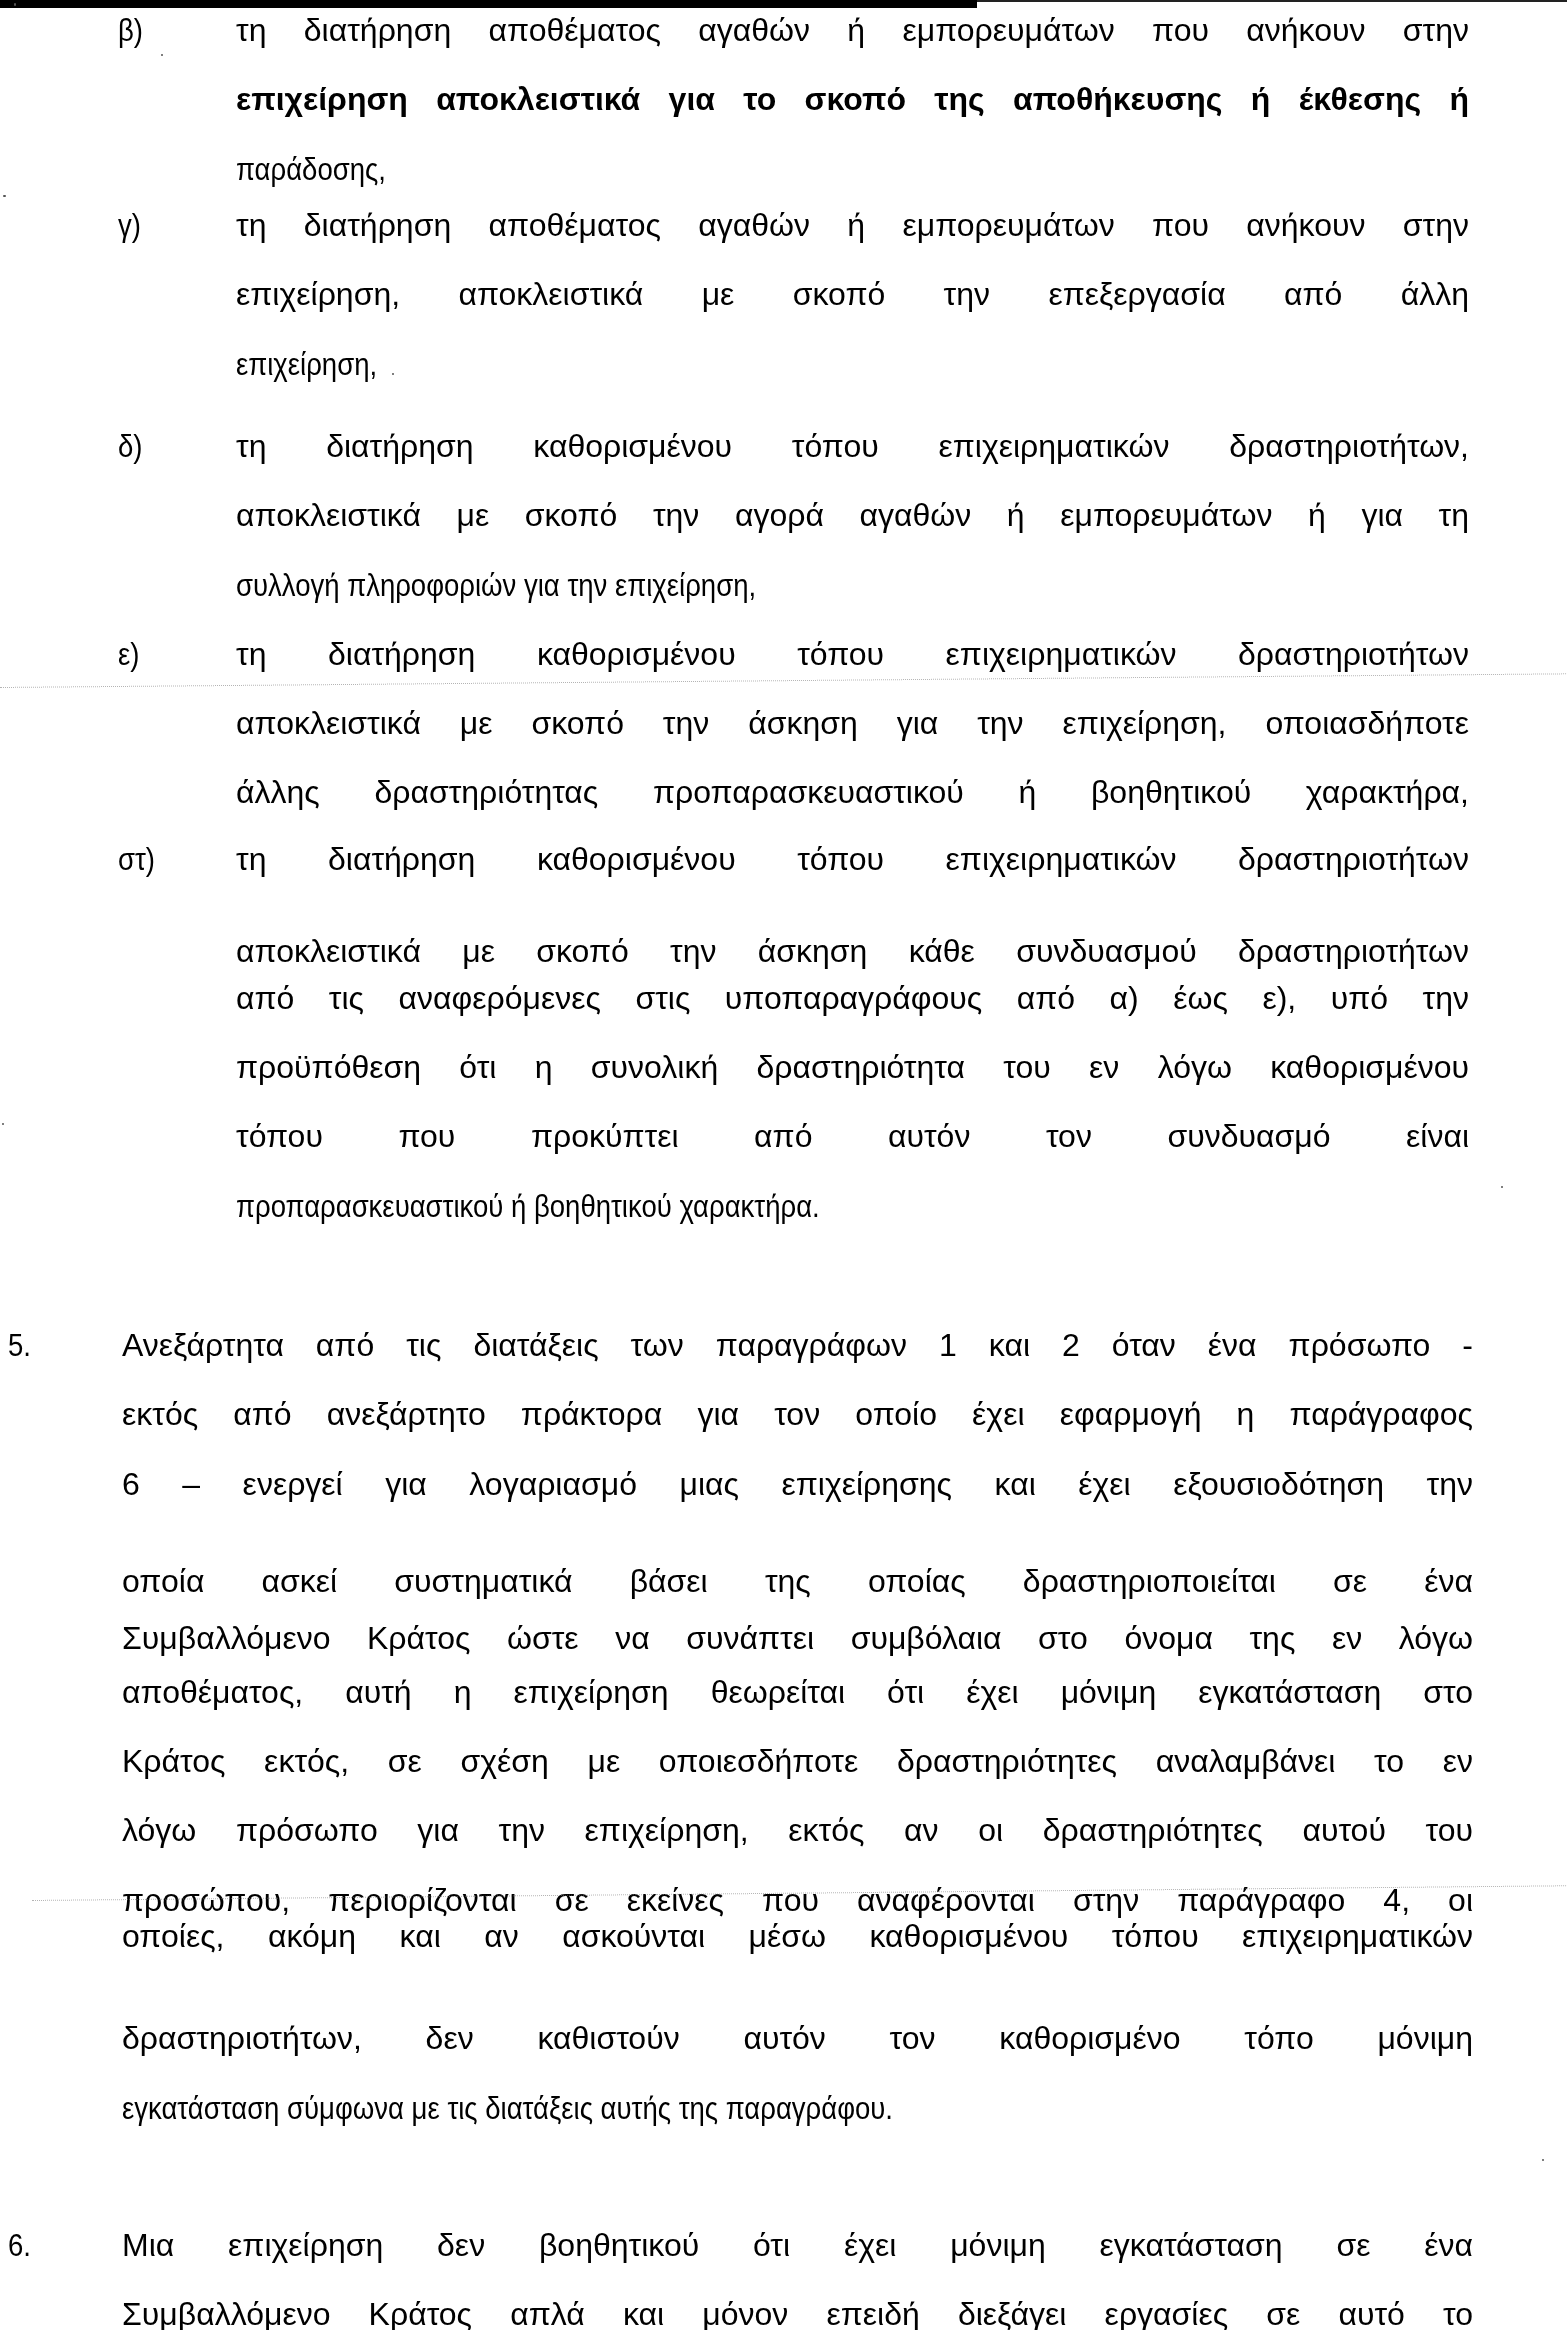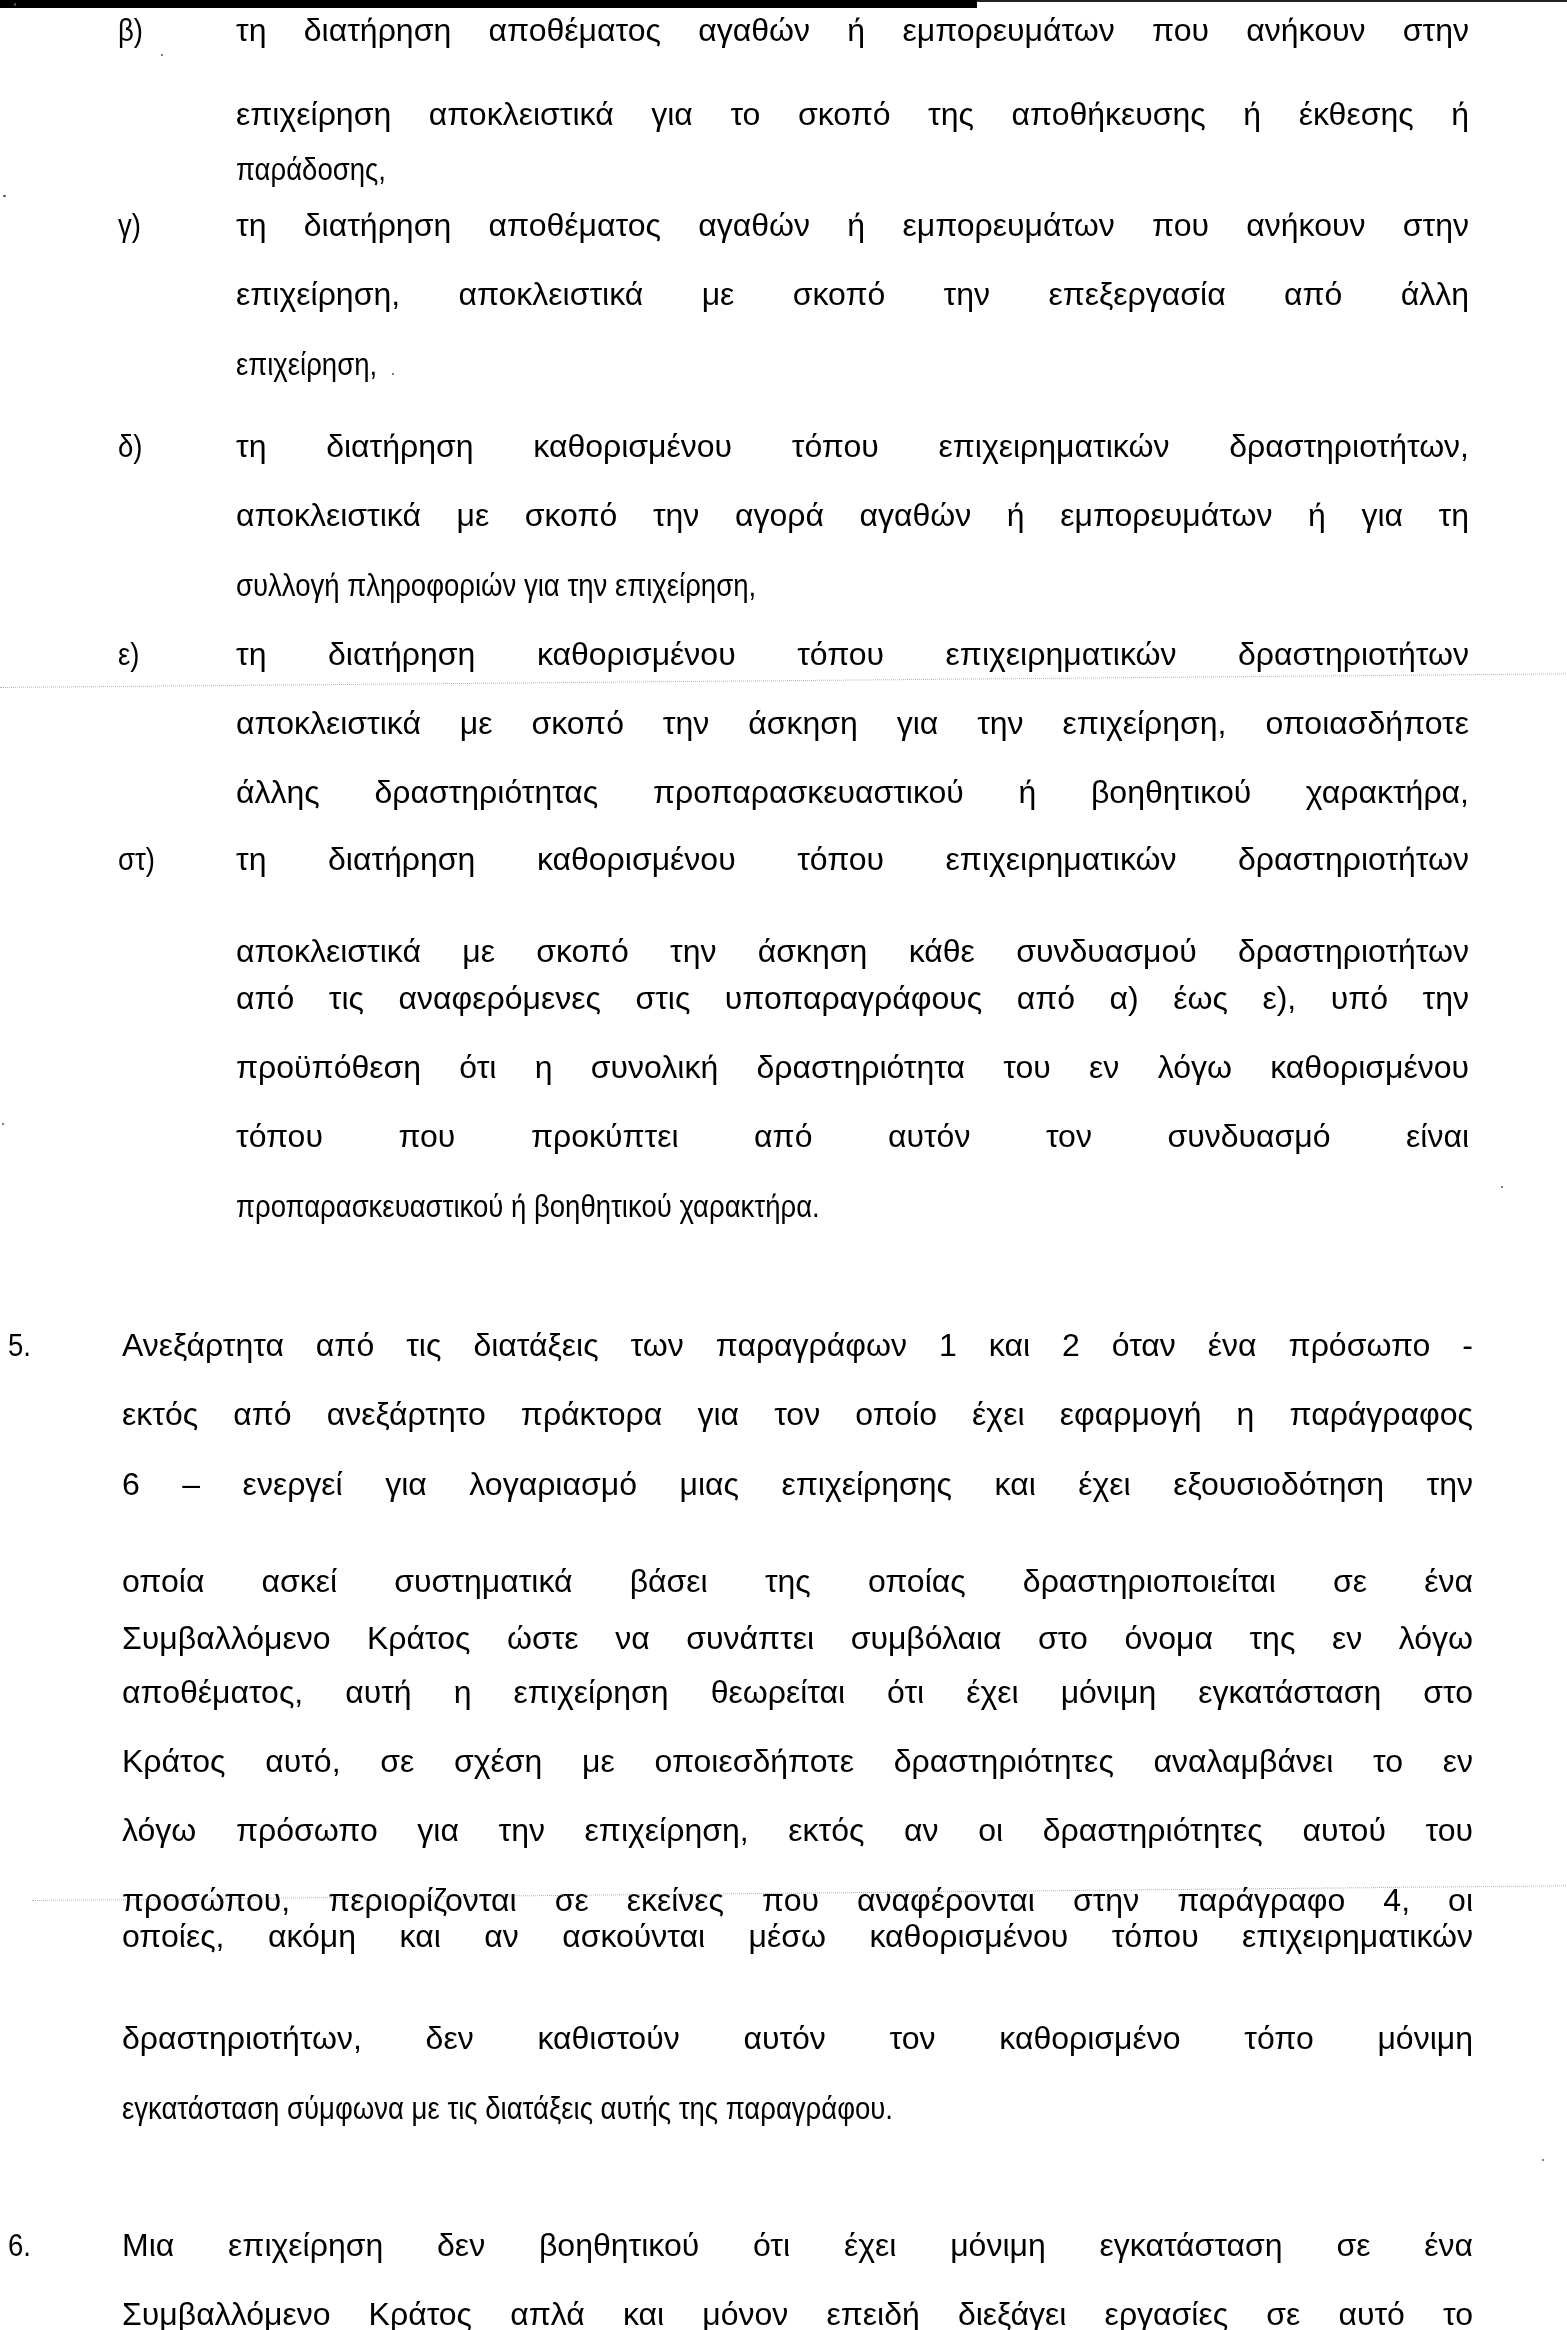--- a/index.html
+++ b/index.html
@@ -85,21 +85,21 @@
 <body>
 
 <div class="page">
 
   <div class="top-bar"></div>
   <div class="top-bar-thin"></div>
 
   <div class="block" style="top:11px;">
     <span class="marker sub-marker" style="top:0px;">β)</span>
     <span class="line sub-line justified" style="top: 0px; width: 1233px; text-align: justify; transform: scaleX(1); text-align-last: justify; white-space: normal; height: 39px; overflow: hidden;">τη διατήρηση αποθέματος αγαθών ή εμπορευμάτων που ανήκουν στην</span>
-    <span class="line sub-line justified" style="top: 84px; width: 1233px; text-align: justify; transform: scaleX(1); text-align-last: justify; white-space: normal; height: 39px; overflow: hidden;">επιχείρηση αποκλειστικά για το σκοπό της αποθήκευσης ή έκθεσης ή</span>
+    <span class="line sub-line justified" style="top: 69px; width: 1233px; text-align: justify; transform: scaleX(1); text-align-last: justify; white-space: normal; height: 39px; overflow: hidden; font-weight: bold;">επιχείρηση αποκλειστικά για το σκοπό της αποθήκευσης ή έκθεσης ή</span>
     <span class="line sub-line" style="top: 139px; width: auto; text-align: left; transform: scaleX(0.86);">παράδοσης,</span>
   </div>
 
   <div class="block" style="top:206px;">
     <span class="marker sub-marker" style="top:0px;">γ)</span>
     <span class="line sub-line justified" style="top: 0px; width: 1233px; text-align: justify; transform: scaleX(1); text-align-last: justify; white-space: normal; height: 39px; overflow: hidden;">τη διατήρηση αποθέματος αγαθών ή εμπορευμάτων που ανήκουν στην</span>
     <span class="line sub-line justified" style="top: 69px; width: 1233px; text-align: justify; transform: scaleX(1); text-align-last: justify; white-space: normal; height: 39px; overflow: hidden;">επιχείρηση, αποκλειστικά με σκοπό την επεξεργασία από άλλη</span>
     <span class="line sub-line" style="top: 139px; width: auto; text-align: left; transform: scaleX(0.86);">επιχείρηση,</span>
   </div>
 
@@ -128,21 +128,21 @@
   </div>
 
   <div class="block" style="top:1326px;">
     <span class="marker para-marker" style="top:0px;">5.</span>
     <span class="line para-line justified" style="top: 0px; width: 1351px; text-align: justify; transform: scaleX(1); text-align-last: justify; white-space: normal; height: 39px; overflow: hidden;">Ανεξάρτητα από τις διατάξεις των παραγράφων 1 και 2 όταν ένα πρόσωπο -</span>
     <span class="line para-line justified" style="top: 69px; width: 1351px; text-align: justify; transform: scaleX(1); text-align-last: justify; white-space: normal; height: 39px; overflow: hidden;">εκτός από ανεξάρτητο πράκτορα για τον οποίο έχει εφαρμογή η παράγραφος</span>
     <span class="line para-line justified" style="top: 139px; width: 1351px; text-align: justify; transform: scaleX(1); text-align-last: justify; white-space: normal; height: 39px; overflow: hidden;">6 – ενεργεί για λογαριασμό μιας επιχείρησης και έχει εξουσιοδότηση την</span>
     <span class="line para-line justified" style="top: 208px; width: 1351px; text-align: justify; transform: scaleX(1); text-align-last: justify; white-space: normal; height: 39px; overflow: hidden; margin-top: 28px;">οποία ασκεί συστηματικά βάσει της οποίας δραστηριοποιείται σε ένα</span>
     <span class="line para-line justified" style="top: 293px; width: 1351px; text-align: justify; transform: scaleX(1); text-align-last: justify; white-space: normal; height: 39px; overflow: hidden;">Συμβαλλόμενο Κράτος ώστε να συνάπτει συμβόλαια στο όνομα της εν λόγω</span>
     <span class="line para-line justified" style="top: 347px; width: 1351px; text-align: justify; transform: scaleX(1); text-align-last: justify; white-space: normal; height: 39px; overflow: hidden;">αποθέματος, αυτή η επιχείρηση θεωρείται ότι έχει μόνιμη εγκατάσταση στο</span>
-    <span class="line para-line justified" style="top: 416px; width: 1351px; text-align: justify; transform: scaleX(1); text-align-last: justify; white-space: normal; height: 39px; overflow: hidden;">Κράτος αυτό, σε σχέση με οποιεσδήποτε δραστηριότητες αναλαμβάνει το εν</span>
+    <span class="line para-line justified" style="top: 416px; width: 1351px; text-align: justify; transform: scaleX(1); text-align-last: justify; white-space: normal; height: 39px; overflow: hidden;">Κράτος εκτός, σε σχέση με οποιεσδήποτε δραστηριότητες αναλαμβάνει το εν</span>
     <span class="line para-line justified" style="top: 485px; width: 1351px; text-align: justify; transform: scaleX(1); text-align-last: justify; white-space: normal; height: 39px; overflow: hidden;">λόγω πρόσωπο για την επιχείρηση, εκτός αν οι δραστηριότητες αυτού του</span>
     <span class="line para-line justified" style="top: 555px; width: 1351px; text-align: justify; transform: scaleX(1); text-align-last: justify; white-space: normal; height: 39px; overflow: hidden;">προσώπου, περιορίζονται σε εκείνες που αναφέρονται στην παράγραφο 4, οι</span>
     <span class="line para-line justified" style="top: 591px; width: 1351px; text-align: justify; transform: scaleX(1); text-align-last: justify; white-space: normal; height: 39px; overflow: hidden;">οποίες, ακόμη και αν ασκούνται μέσω καθορισμένου τόπου επιχειρηματικών</span>
     <span class="line para-line justified" style="top: 693px; width: 1351px; text-align: justify; transform: scaleX(1); text-align-last: justify; white-space: normal; height: 39px; overflow: hidden;">δραστηριοτήτων, δεν καθιστούν αυτόν τον καθορισμένο τόπο μόνιμη</span>
     <span class="line para-line" style="top: 763px; width: auto; text-align: left; transform: scaleX(0.86);">εγκατάσταση σύμφωνα με τις διατάξεις αυτής της παραγράφου.</span>
   </div>
 
   <div class="block" style="top:2226px;">
     <span class="marker para-marker" style="top:0px;">6.</span>
     <span class="line para-line justified" style="top: 0px; width: 1351px; text-align: justify; transform: scaleX(1); text-align-last: justify; white-space: normal; height: 39px; overflow: hidden;">Μια επιχείρηση δεν βοηθητικού ότι έχει μόνιμη εγκατάσταση σε ένα</span>

